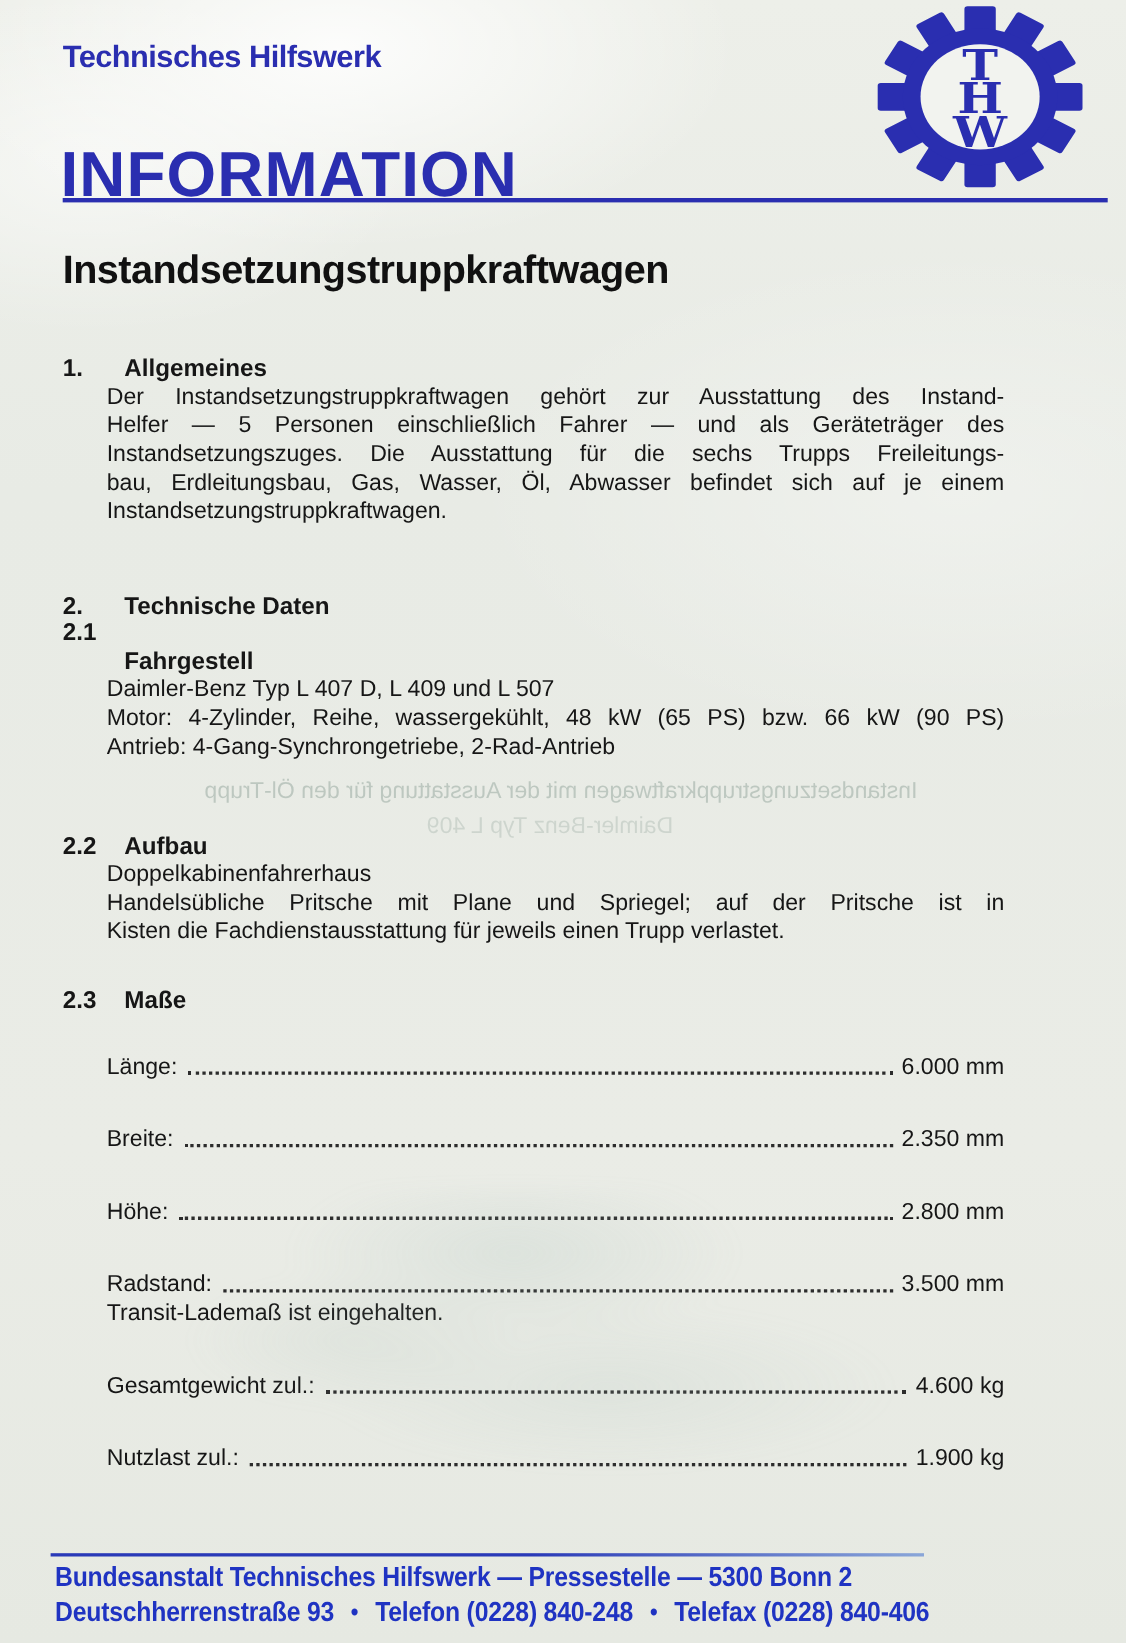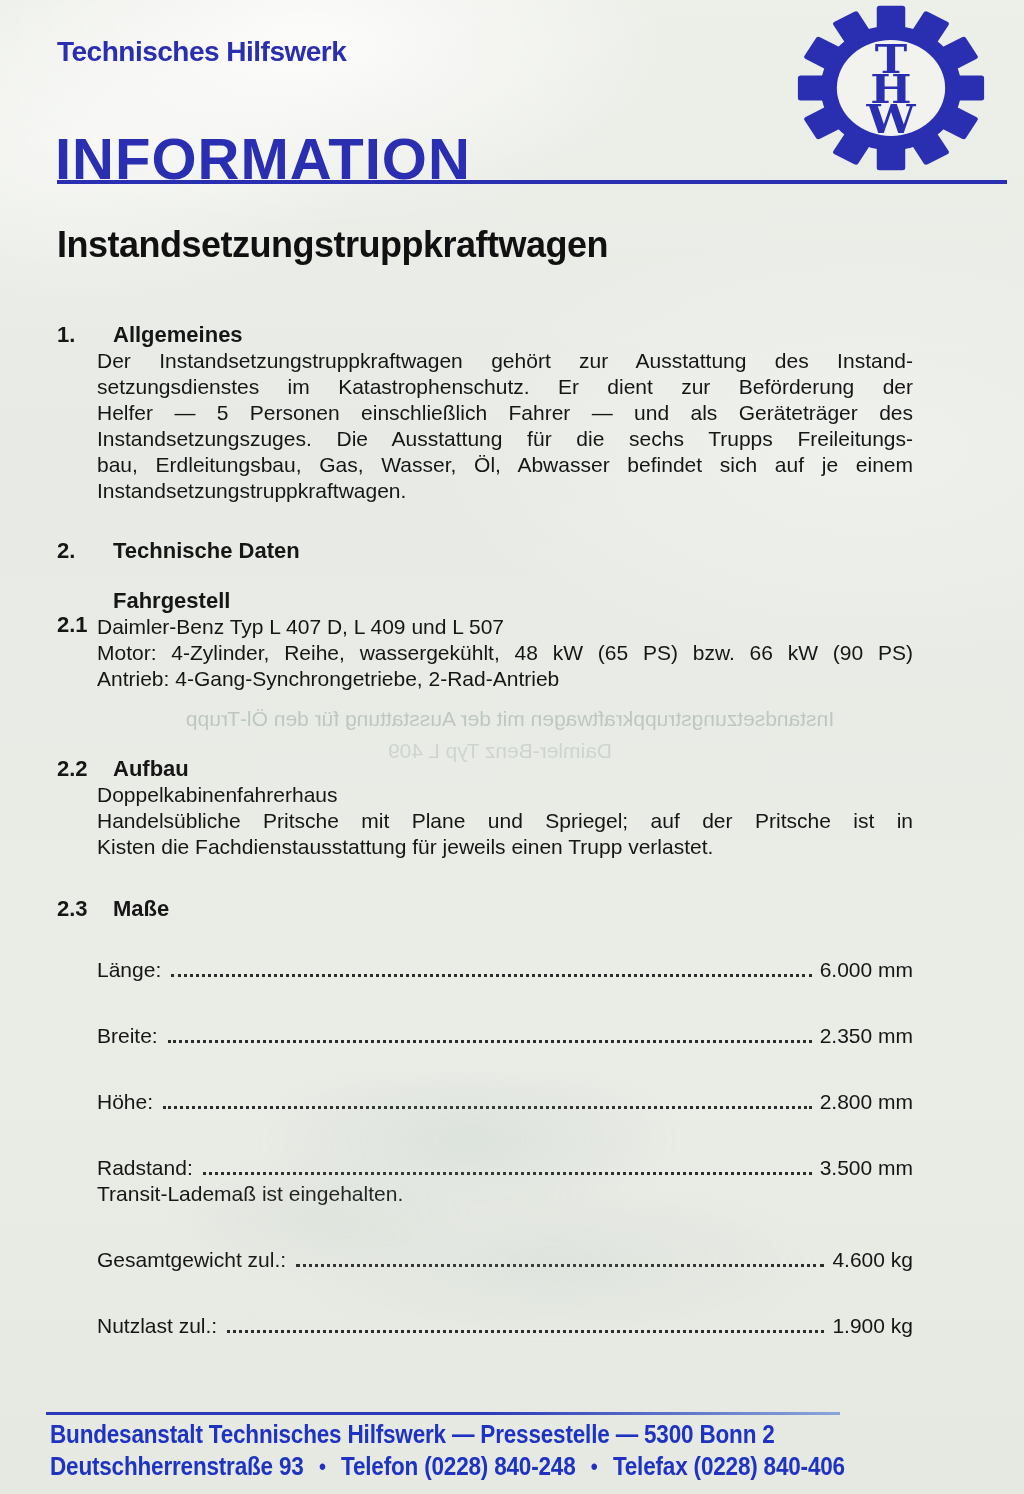--- a/index.html
+++ b/index.html
@@ -109,31 +109,30 @@
   </div>
 
   <div class="abs header-rule"></div>
 
   <div class="abs doc-title">Instandsetzungstruppkraftwagen</div>
 
   <div class="abs sec-num" style="top:322px">1.</div>
   <div class="abs sec-head" style="top:322px">Allgemeines</div>
   <div class="abs body-lines" style="top:348px">
     <div class="line j">Der Instandsetzungstruppkraftwagen gehört zur Ausstattung des Instand-</div>
-    <div class="line j">setzungsdienstes im Katastrophenschutz. Er dient zur Beförderung der</div>
     <div class="line j">Helfer — 5 Personen einschließlich Fahrer — und als Geräteträger des</div>
     <div class="line j">Instandsetzungszuges. Die Ausstattung für die sechs Trupps Freileitungs-</div>
     <div class="line j">bau, Erdleitungsbau, Gas, Wasser, Öl, Abwasser befindet sich auf je einem</div>
     <div class="line">Instandsetzungstruppkraftwagen.</div>
   </div>
 
   <div class="abs sec-num" style="top:538px">2.</div>
   <div class="abs sec-head" style="top:538px">Technische Daten</div>
 
-  <div class="abs sec-num" style="top:612px">2.1</div>
+  <div class="abs sec-num" style="top:562px">2.1</div>
   <div class="abs sec-head" style="top:588px">Fahrgestell</div>
   <div class="abs body-lines" style="top:614px">
     <div class="line">Daimler-Benz Typ L 407 D, L 409 und L 507</div>
     <div class="line j">Motor: 4-Zylinder, Reihe, wassergekühlt, 48 kW (65 PS) bzw. 66 kW (90 PS)</div>
     <div class="line">Antrieb: 4-Gang-Synchrongetriebe, 2-Rad-Antrieb</div>
   </div>
 
   <div class="abs ghost ghost1">Instandsetzungstruppkraftwagen mit der Ausstattung für den Öl-Trupp</div>
   <div class="abs ghost ghost2">Daimler-Benz Typ L 409</div>
 

